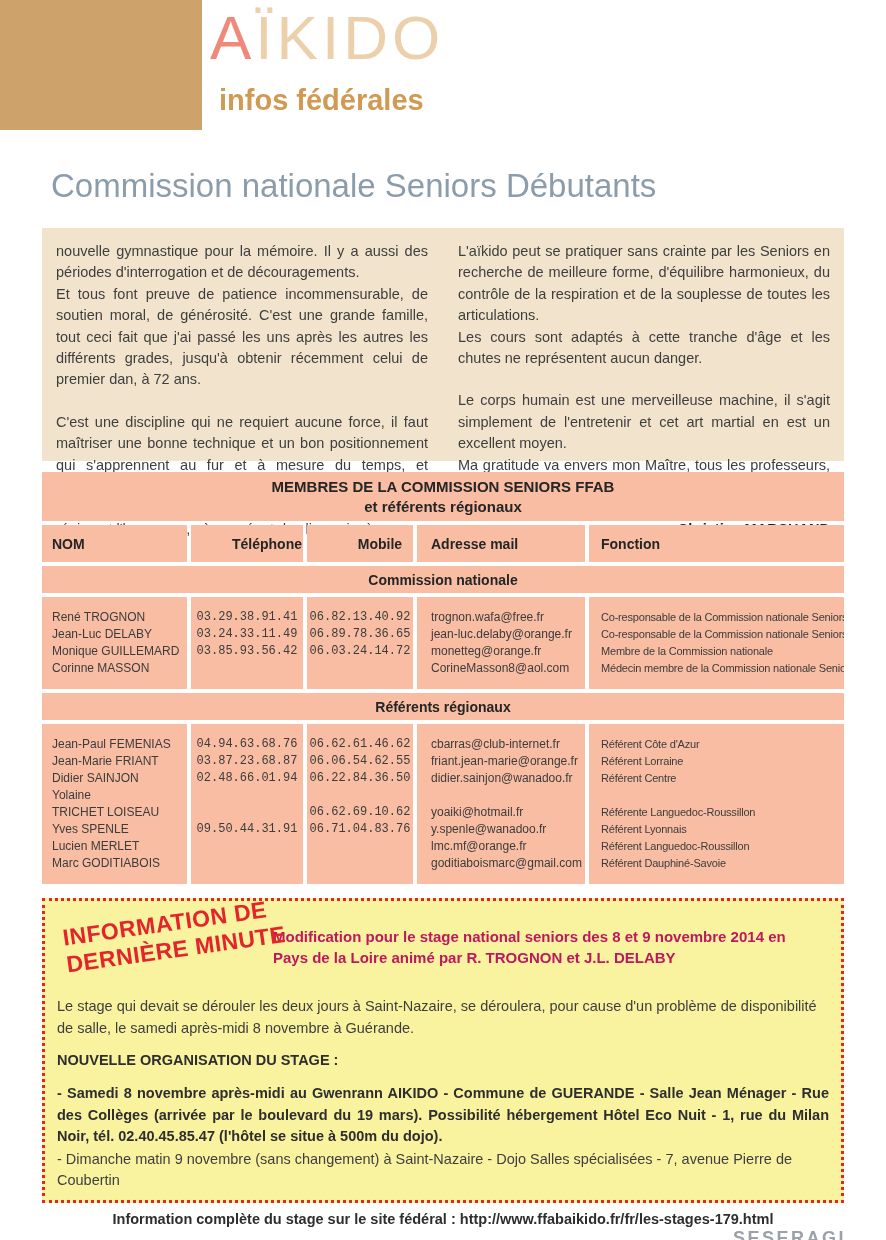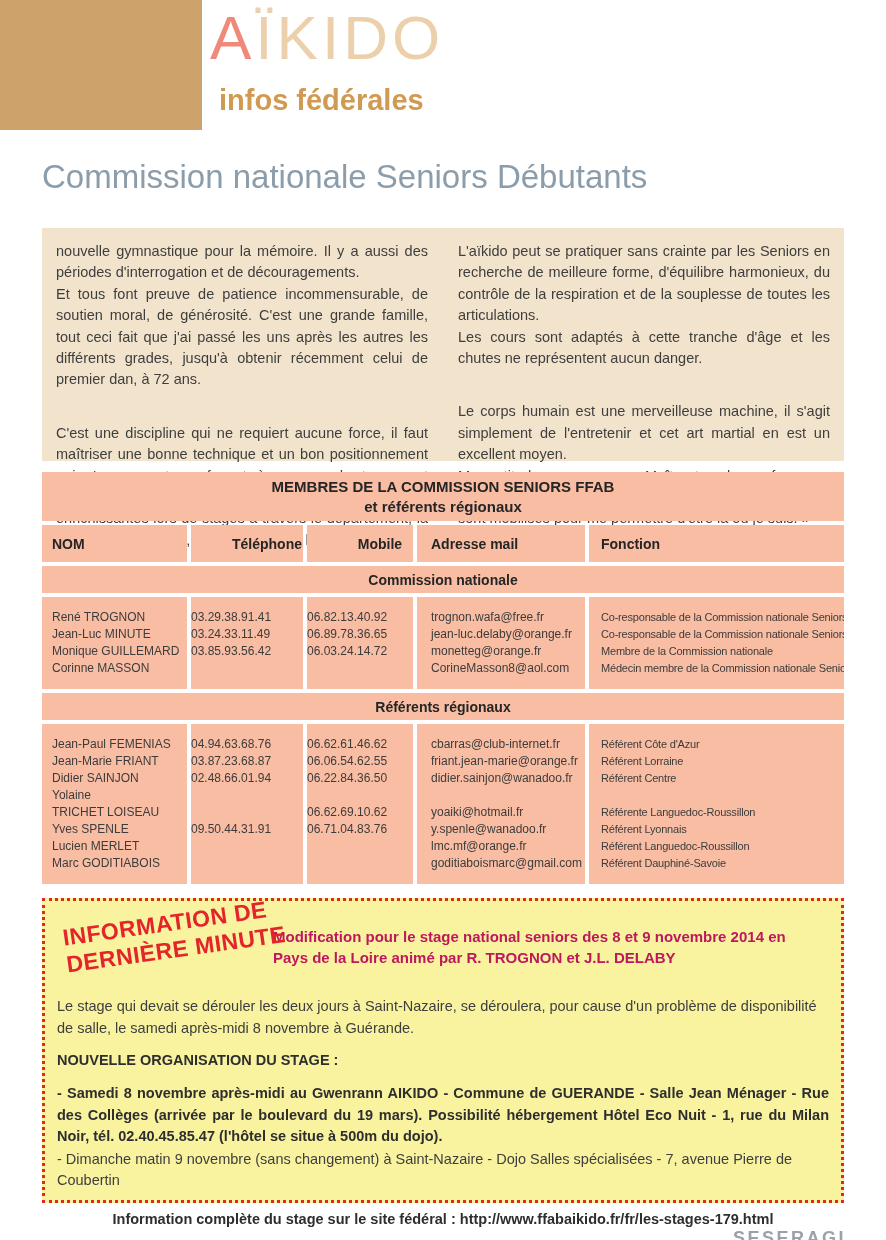--- a/index.html
+++ b/index.html
@@ -23,40 +23,40 @@
     position:absolute; left:42px; top:158px; font-size:33px; font-weight:400; color:#8b9cab;
   }
 
   
   .article {
     position:absolute; left:42px; top:228px; width:802px; height:233px;
     background:#f2e4cc; padding:13px 14px; display:flex; gap:30px;
   }
   .article .col { flex:1; font-size:14.5px; line-height:21.4px; color:#3e3e3e; text-align:justify; }
   .article p { margin:0; }
-  .article p.gap-top { margin-top:32px; }
+  .article p.gap-top { margin-top:21px; }
   .signature { font-weight:700; text-align:right; color:#222; margin-top:1px; }
 
   
   .ffab-table { position:absolute; left:42px; top:472px; width:802px; }
   .trow { background:#f8bda3; margin-bottom:4px; }
   .t-title { text-align:center; font-weight:700; font-size:15px; line-height:20px; padding:5px 0 4px; color:#252525; }
   .t-cols { display:flex; gap:4px; background:transparent; }
   .t-cols .cell { background:#f8bda3; flex-shrink:0;padding-left:40px; }
   .c1 { width:145px; } .c2 { width:112px; } .c3 { width:106px; } .c4 { width:168px; } .c5 { width:251px; flex:1; }
   .t-colheader .cell { font-weight:700; font-size:14px; padding-top:11px; padding-bottom:10px; color:#252525; }
   .t-colheader .c1 { padding-left:10px; }
   .t-colheader .c2, .t-colheader .c3 { text-align:center; }
   .t-colheader .c4 { padding-left:14px; }
   .t-colheader .c5 { padding-left:12px; }
   .t-section { text-align:center; font-weight:700; font-size:14px; padding:6px 0 5px; color:#252525; }
   .t-data .cell { padding:12px 0; font-size:12px; line-height:17px; color:#3c3c3c; }
   .t-data .line { height:17px; white-space:nowrap; overflow:hidden; }
   .t-data .c1 .line { padding-left:10px; }
-  .t-data .c2 .line, .t-data .c3 .line { text-align:left; }
+  .t-data .c2 .line, .t-data .c3 .line { text-align:center;font-family:Liberation Mono, monospace; }
   .t-data .c4 .line { padding-left:14px; }
   .t-data .c5 .line { padding-left:12px; font-size:11px; letter-spacing:-0.2px; }
 
   
   .info-box {
     position:absolute; left:42px; top:898px; width:802px; height:305px;
     background:#f9f3a0; border:3px dotted #e3242b;
   }
   .stamp {
     position:absolute; left:16px; top:24px; transform:rotate(-8deg); transform-origin:left top;
@@ -77,21 +77,21 @@
     font-weight:700; font-size:13px; display:flex; align-items:center; justify-content:center;margin-top:42px;
   }
 </style>
 </head>
 <body>
 
 <div class="logo-rect"></div>
 <div class="logo-title"><span class="first">A</span><span>ÏKIDO</span></div>
 <div class="logo-subtitle">infos fédérales</div>
 
-<h1 class="page-title" style="font-weight:400; margin:0;">Commission nationale Seniors Débutants</h1>
+<h1 class="page-title" style="font-weight:400; margin:9px;">Commission nationale Seniors Débutants</h1>
 
 <div class="article">
   <div class="col">
     <p>nouvelle gymnastique pour la mémoire. Il y a aussi des périodes d'interrogation et de découragements.</p>
     <p>Et tous font preuve de patience incommensurable, de soutien moral, de générosité. C'est une grande famille, tout ceci fait que j'ai passé les uns après les autres les différents grades, jusqu'à obtenir récemment celui de premier dan, à 72 ans.</p>
     <p class="gap-top">C'est une discipline qui ne requiert aucune force, il faut maîtriser une bonne technique et un bon positionnement qui s'apprennent au fur et à mesure du temps, et notamment par des rencontres très amicales et enrichissantes lors de stages à travers le département, la région et l'hexagone, où se créent des liens sincères.</p>
   </div>
   <div class="col">
     <p>L'aïkido peut se pratiquer sans crainte par les Seniors en recherche de meilleure forme, d'équilibre harmonieux, du contrôle de la respiration et de la souplesse de toutes les articulations.</p>
     <p>Les cours sont adaptés à cette tranche d'âge et les chutes ne représentent aucun danger.</p>
@@ -111,21 +111,21 @@
     <div class="cell c2">Téléphone</div>
     <div class="cell c3">Mobile</div>
     <div class="cell c4">Adresse mail</div>
     <div class="cell c5">Fonction</div>
   </div>
   <div>
       <div class="trow t-section">Commission nationale</div>
       <div class="trow t-cols t-data" style="background: transparent;">
         <div class="cell c1">
           <div class="line">René TROGNON</div>
-          <div class="line">Jean-Luc MINUTE</div>
+          <div class="line">Jean-Luc DELABY</div>
           <div class="line">Monique GUILLEMARD</div>
           <div class="line">Corinne MASSON</div>
         </div>
         <div class="cell c2">
           <div class="line">03.29.38.91.41</div>
           <div class="line">03.24.33.11.49</div>
           <div class="line">03.85.93.56.42</div>
           <div class="line">&nbsp;</div>
         </div>
         <div class="cell c3">

